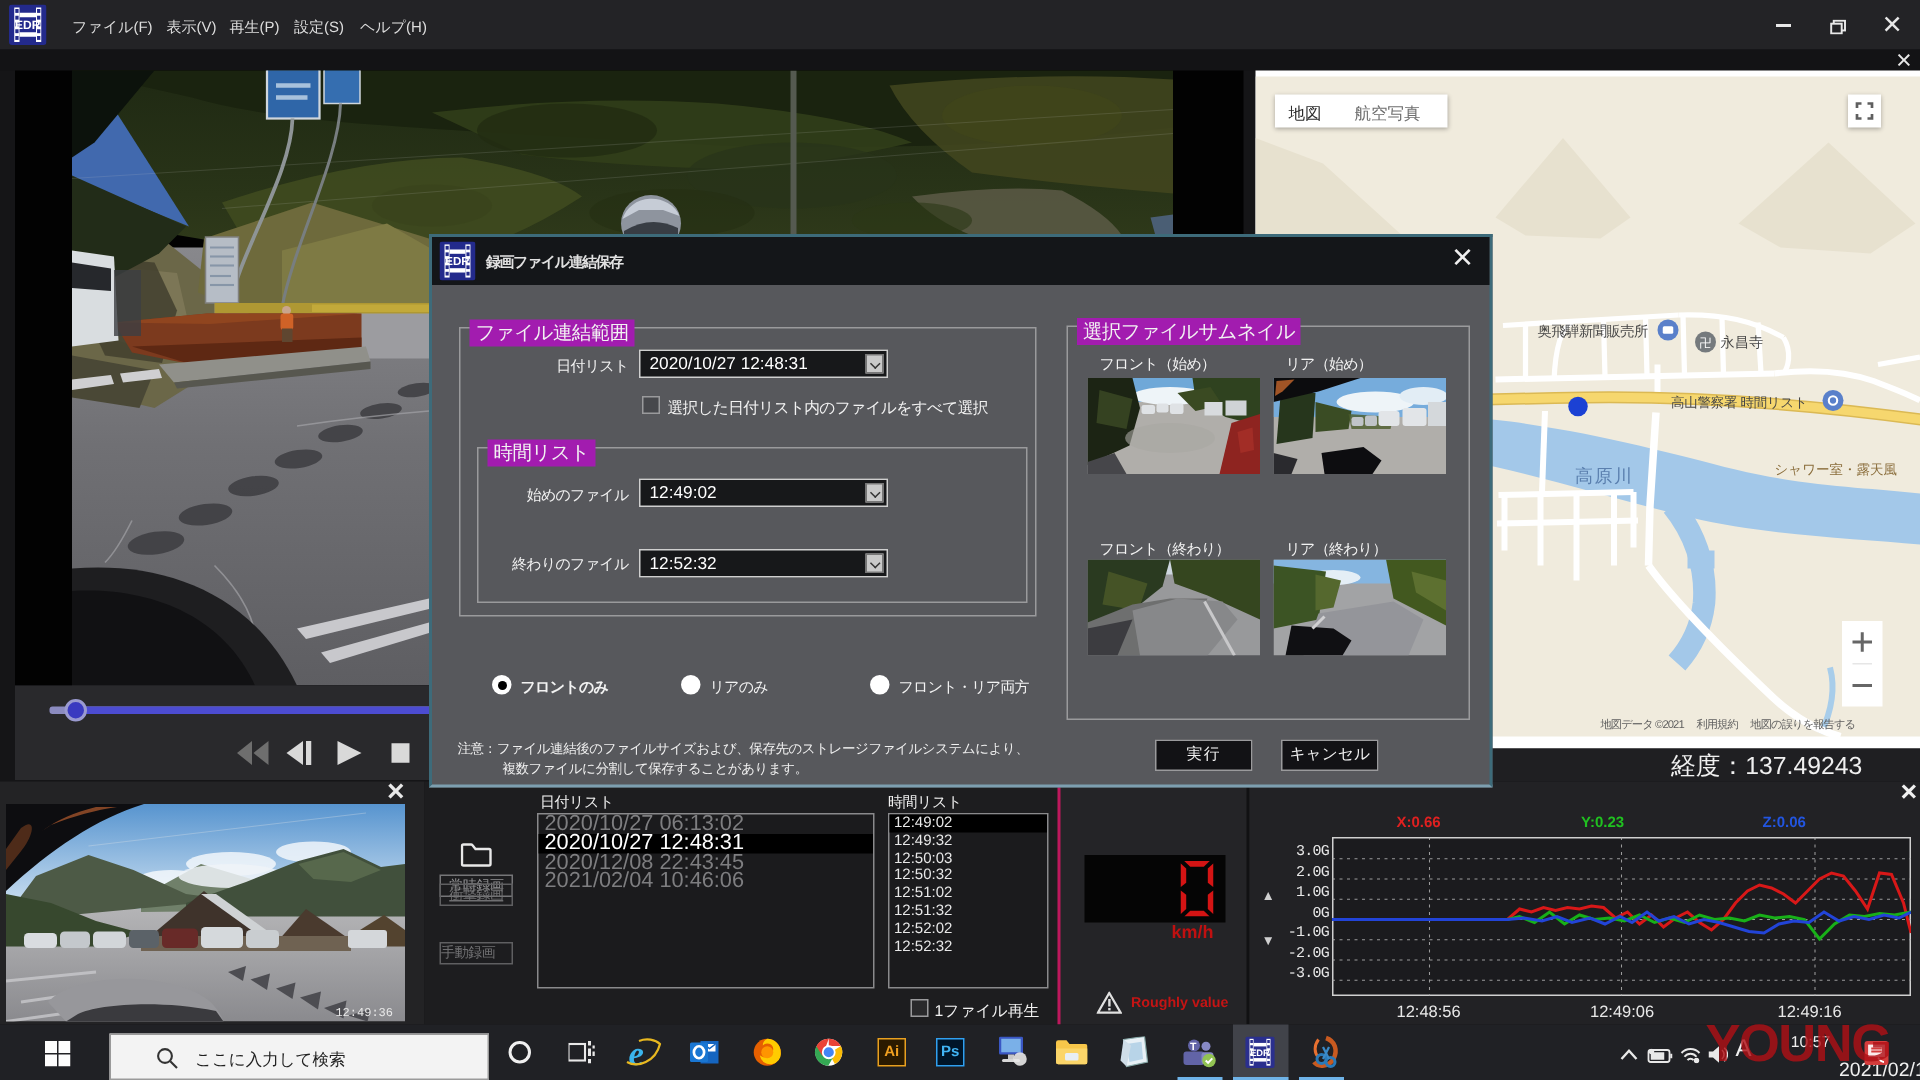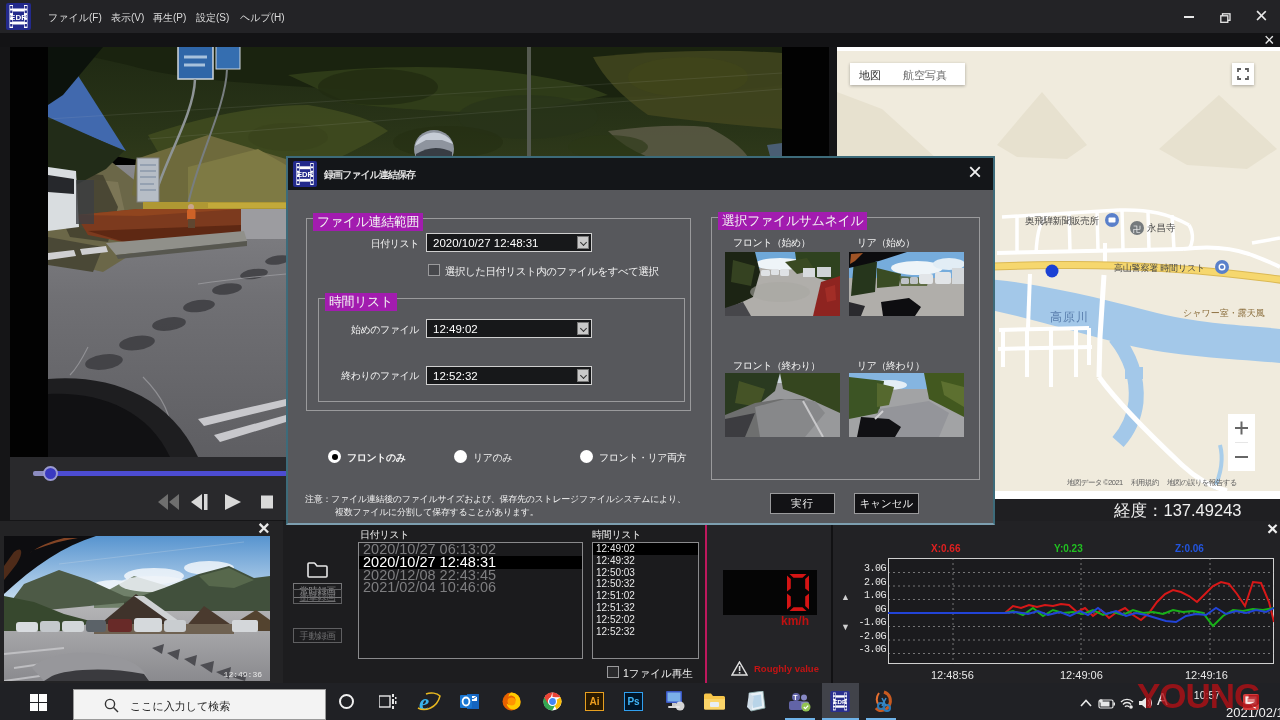--- a/index.html
+++ b/index.html
@@ -267,21 +267,21 @@
   </div>
 
   <div class="abs" style="left:283px;top:521px;width:422px;height:162px;background:#1d1d1f;color:#e4e4e4;">
     <div class="abs" style="left:77px;top:7px;font-size:10px;color:#efefef;letter-spacing:-0.3px;">日付リスト</div>
     <div class="abs" style="left:309px;top:7px;font-size:10px;color:#efefef;letter-spacing:-0.3px;">時間リスト</div>
     <svg class="abs" style="left:24px;top:41px;" width="21" height="16" viewBox="0 0 21 16">
       <path d="M1,3 L1,14 Q1,15 2,15 L19,15 Q20,15 20,14 L20,5 Q20,4 19,4 L10,4 L8,1.5 Q7.6,1 7,1 L2,1 Q1,1 1,2 Z" fill="none" stroke="#e8e8e8" stroke-width="1.6"></path>
     </svg>
     <div class="abs" style="left:10px;top:62px;width:49px;height:15px;border:1px solid #767678;color:#909092;font-size:9.5px;text-align:center;line-height:13px;letter-spacing:-0.5px;">常時録画</div>
     <div class="abs" style="left:10px;top:68px;width:49px;height:15px;border:1px solid #5f5f61;color:#6f6f71;font-size:9.5px;text-align:center;line-height:13px;letter-spacing:-0.5px;text-decoration:underline;">衝撃録画</div>
-    <div class="abs" style="left:10px;top:107px;width:49px;height:15px;border:1px solid #5f5f61;color:#6f6f71;font-size:9.5px;text-align:center;line-height:13px;letter-spacing:-0.5px;">手動録画</div>
+    <div class="abs" style="left:10px;top:107px;width:49px;height:15px;border:1px solid #5f5f61;color:#6f6f71;font-size:9.5px;text-align:left;line-height:13px;letter-spacing:-0.5px;">手動録画</div>
     <div class="abs" style="left:75px;top:21px;width:225px;height:117px;background:#1b1b1d;border:1px solid #8a8a8c;font-size:14.5px;color:#7e7e80;white-space:nowrap;">
       <div style="height:12.8px;line-height:12.8px;padding-left:4px;">2020/10/27 06:13:02</div>
       <div style="height:12.8px;line-height:12.8px;padding-left:4px;background:#000;color:#fff;">2020/10/27 12:48:31</div>
       <div style="height:12.8px;line-height:12.8px;padding-left:4px;">2020/12/08 22:43:45</div>
       <div style="height:12.8px;line-height:12.8px;padding-left:4px;">2021/02/04 10:46:06</div>
     </div>
     <div class="abs" style="left:309px;top:21px;width:107px;height:117px;background:#1b1b1d;border:1px solid #8a8a8c;font-size:10px;color:#e8e8e8;">
       <div style="height:11.8px;line-height:11.8px;padding-left:3px;background:#000;">12:49:02</div>
       <div style="height:11.8px;line-height:11.8px;padding-left:3px;">12:49:32</div>
       <div style="height:11.8px;line-height:11.8px;padding-left:3px;">12:50:03</div>

